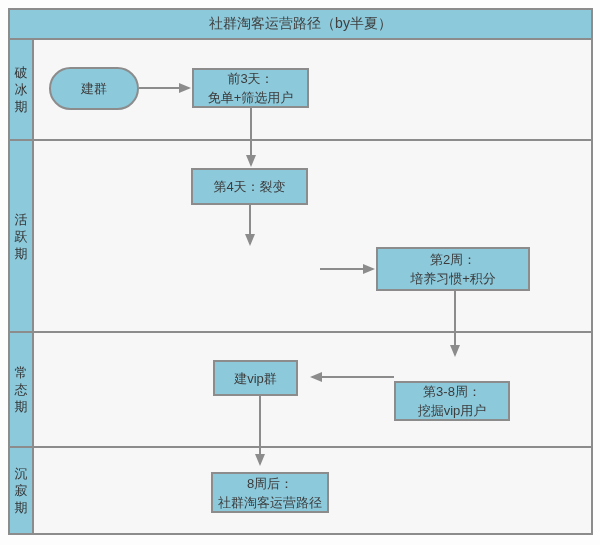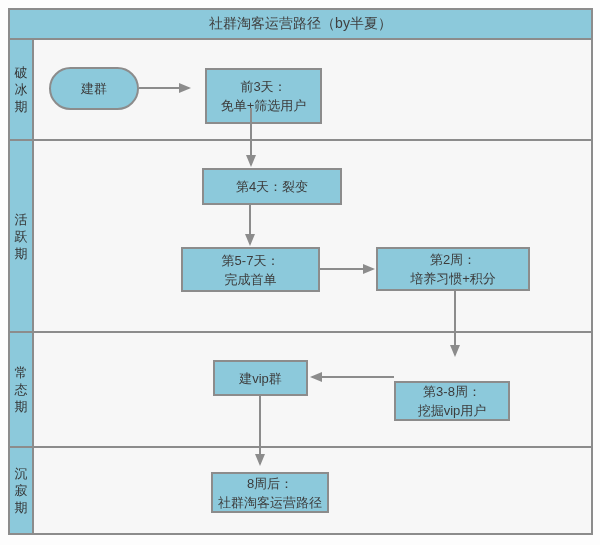--- a/index.html
+++ b/index.html
@@ -91,35 +91,33 @@
   </div>
   <div class="lane" style="top:139px;height:194px;">
     <div class="lane-label">活跃期</div>
   </div>
   <div class="lane" style="top:446px;height:89px;padding-left:28px;">
     <div class="lane-label">沉寂期</div>
   </div>
 
   <div class="node stadium" style="left:49px;top:67px;width:90px;height:43px;">建群</div>
 
-  <div class="node" style="left:205px;top:68px;width:117px;height:56px;">前3天：
+  <div class="node" style="left:192px;top:68px;width:117px;height:40px;">前3天：
 免单+筛选用户</div>
 
-  <div class="node" style="left:202px;top:168px;width:140px;height:37px;">第4天：裂变</div>
+  <div class="node" style="left:191px;top:168px;width:117px;height:37px;">第4天：裂变</div>
 
-  <div class="node" style="left:181px;top:247px;width:139px;height:45px;">第5-7天：
-完成首单</div>
 
   <div class="node" style="left:376px;top:247px;width:154px;height:44px;">第2周：
 培养习惯+积分</div>
 
   <div class="node" style="left:394px;top:358px;width:116px;height:40px;margin-top:23px;">第3-8周：
 挖掘vip用户</div>
 
-  <div class="node" style="left:213px;top:360px;width:95px;height:36px;">建vip群</div>
+  <div class="node" style="left:213px;top:360px;width:85px;height:36px;">建vip群</div>
 
   <div class="node" style="left:211px;top:472px;width:118px;height:41px;">8周后：
 社群淘客运营路径</div>
 
   <svg class="connectors" viewBox="0 0 600 545" xmlns="http://www.w3.org/2000/svg">
     <defs>
       <marker id="arrow" markerWidth="12" markerHeight="10" refX="10" refY="5" orient="auto" markerUnits="userSpaceOnUse">
         <path d="M0,0 L12,5 L0,10 z" fill="#8c8c8c"></path>
       </marker>
     </defs>

